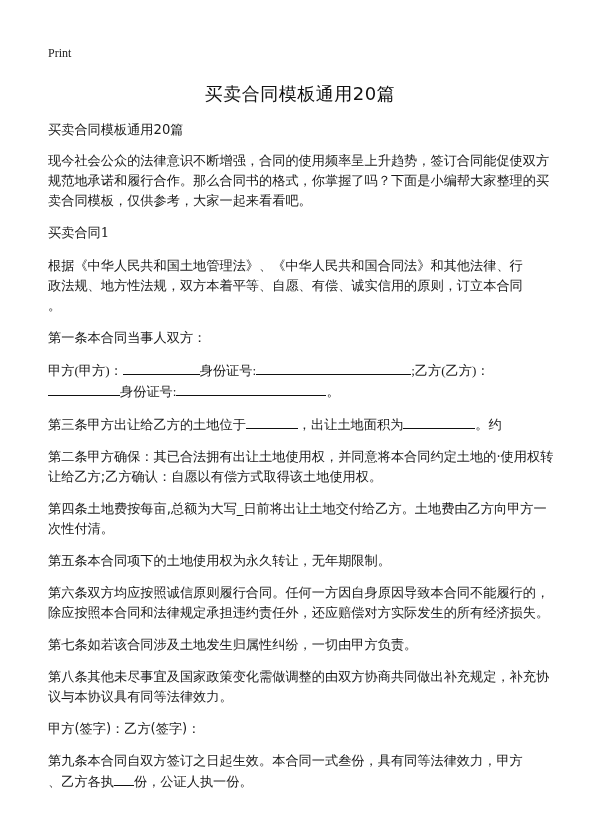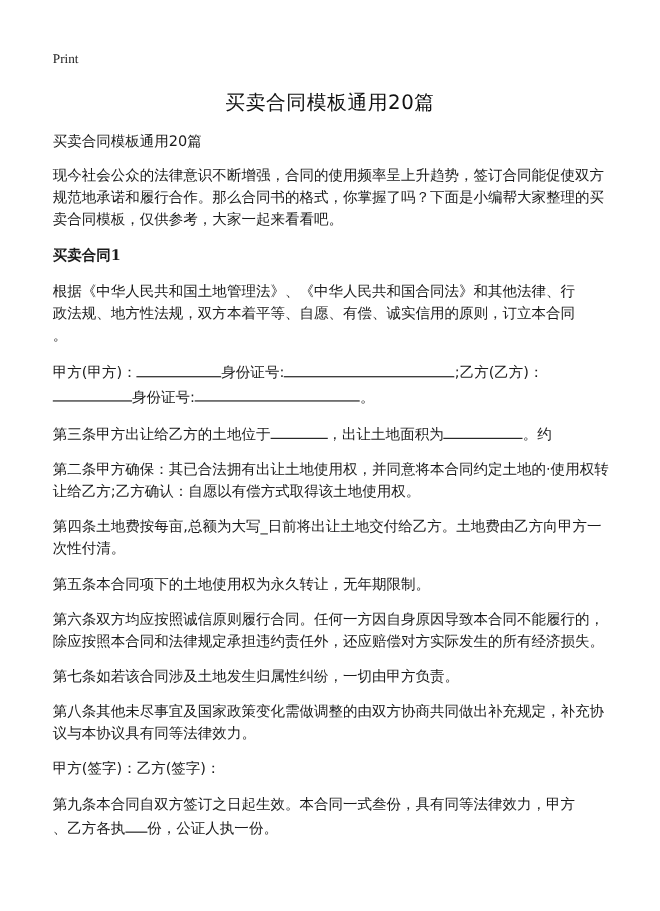--- a/index.html
+++ b/index.html
@@ -52,37 +52,37 @@
       color: #1a1a1a;
     }
     .content p {
       margin: 0 0 12px 0;
     }
     .content p.subtitle {
       margin-bottom: 11px;
     }
     .content p.section-heading {
       font-family: "DejaVu Serif", "Liberation Serif", serif;
-      font-weight: bold;
+      font-weight: normal;
       font-size: 13.2px;
       margin-bottom: 13px;
     }
     .blank {
       display: inline-block;
       border-bottom: 1px solid #111;
       height: 14px;
       vertical-align: baseline;
     }
     .b-77 { width: 77px; }
     .b-150 { width: 150px; }
     .b-155 { width: 155px; }
     .b-54 { width: 52px; }
     .b-72 { width: 72px; }
     .b-20 { width: 20px; }
-    .line { display: block; white-space: nowrap; }
+    .line { display: block; white-space: nowrap; font-family: Liberation Serif, serif; }
   </style>
 </head>
 <body>
 
 <div class="page">
 
   <div class="print-label">Print</div>
 
   <div class="doc-title">买卖合同模板通用20篇</div>
 
@@ -93,20 +93,21 @@
     <p>现今社会公众的法律意识不断增强，合同的使用频率呈上升趋势，签订合同能促使双方规范地承诺和履行合作。那么合同书的格式，你掌握了吗？下面是小编帮大家整理的买卖合同模板，仅供参考，大家一起来看看吧。</p>
 
     <p class="section-heading">买卖合同1</p>
 
     <p>
       <span class="line">根据《中华人民共和国土地管理法》、《中华人民共和国合同法》和其他法律、行</span>
       <span class="line">政法规、地方性法规，双方本着平等、自愿、有偿、诚实信用的原则，订立本合同</span>
       <span class="line">。</span>
     </p>
 
+    <p>第一条本合同当事人双方：</p>
 
     <p>
       <span class="line"><span>甲方(甲方)：</span><span class="blank b-77"></span><span>身份证号:</span><span class="blank b-155"></span><span>;乙方(乙方)：</span></span>
       <span class="line"><span class="blank b-72"></span><span>身份证号:</span><span class="blank b-150"></span><span>。</span></span>
     </p>
 
     <p><span>第三条甲方出让给乙方的土地位于</span><span class="blank b-54"></span><span>，出让土地面积为</span><span class="blank b-72"></span><span>。约</span></p>
 
     <p>第二条甲方确保：其已合法拥有出让土地使用权，并同意将本合同约定土地的·使用权转让给乙方;乙方确认：自愿以有偿方式取得该土地使用权。</p>
 

